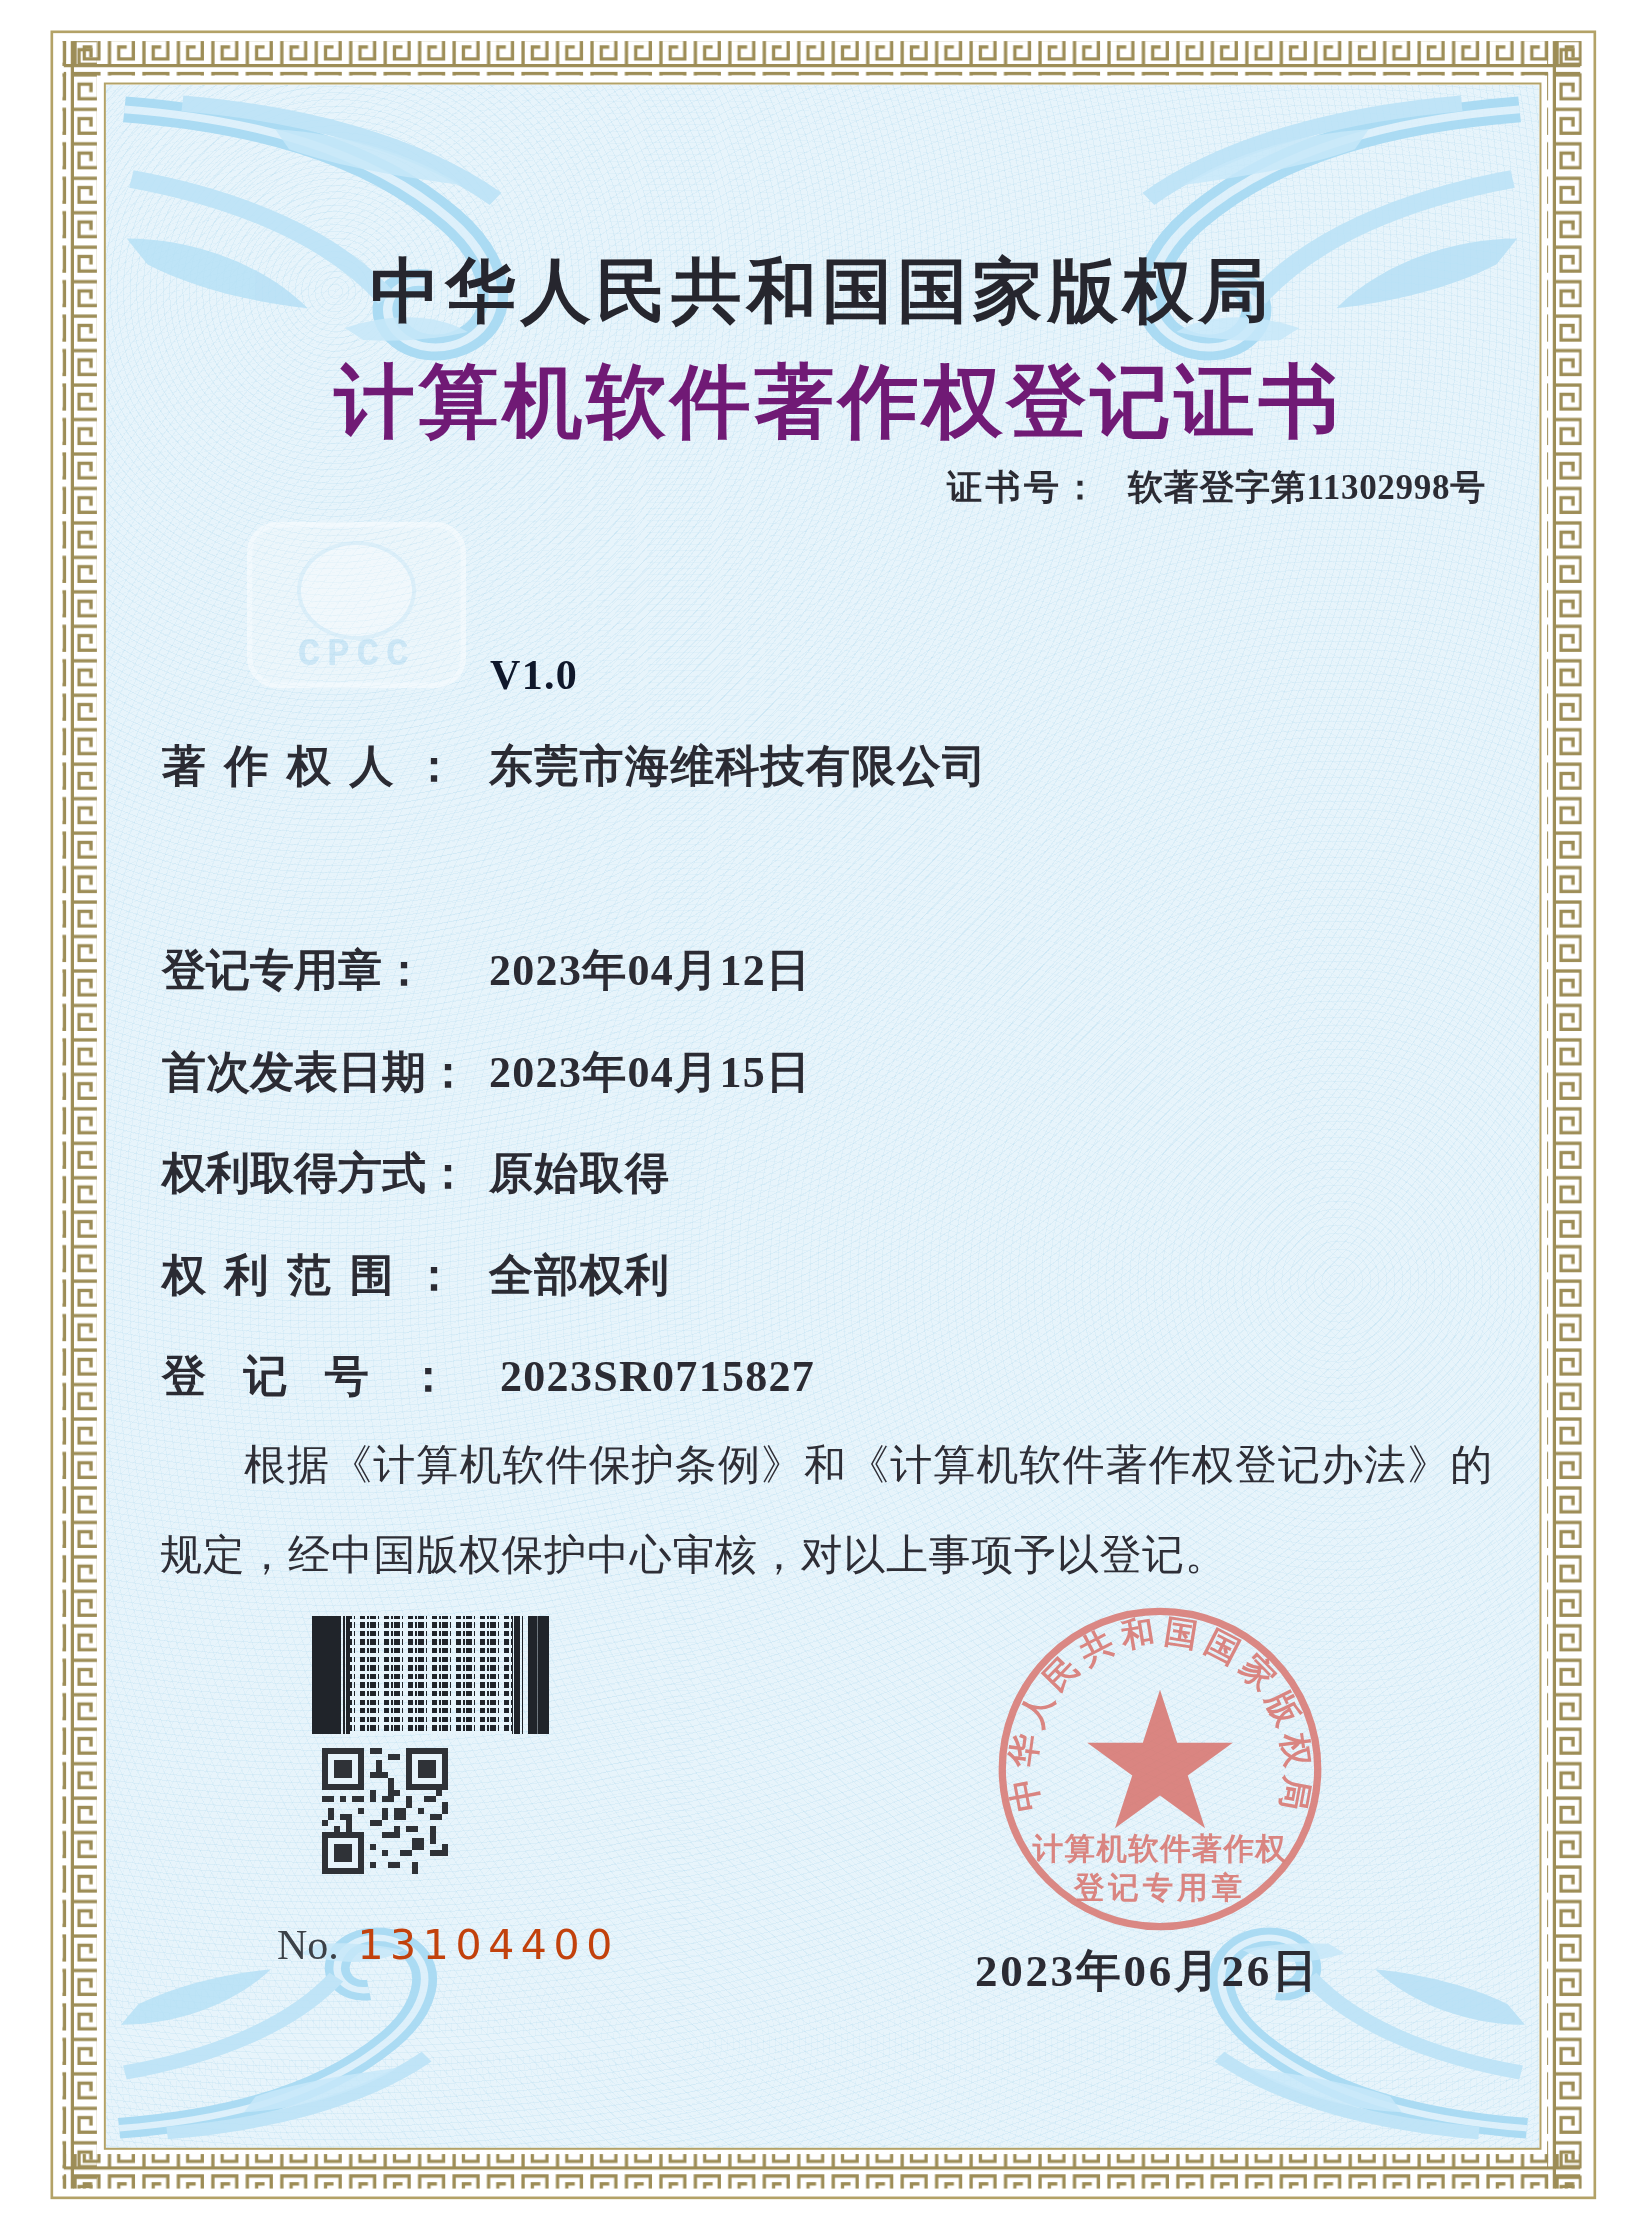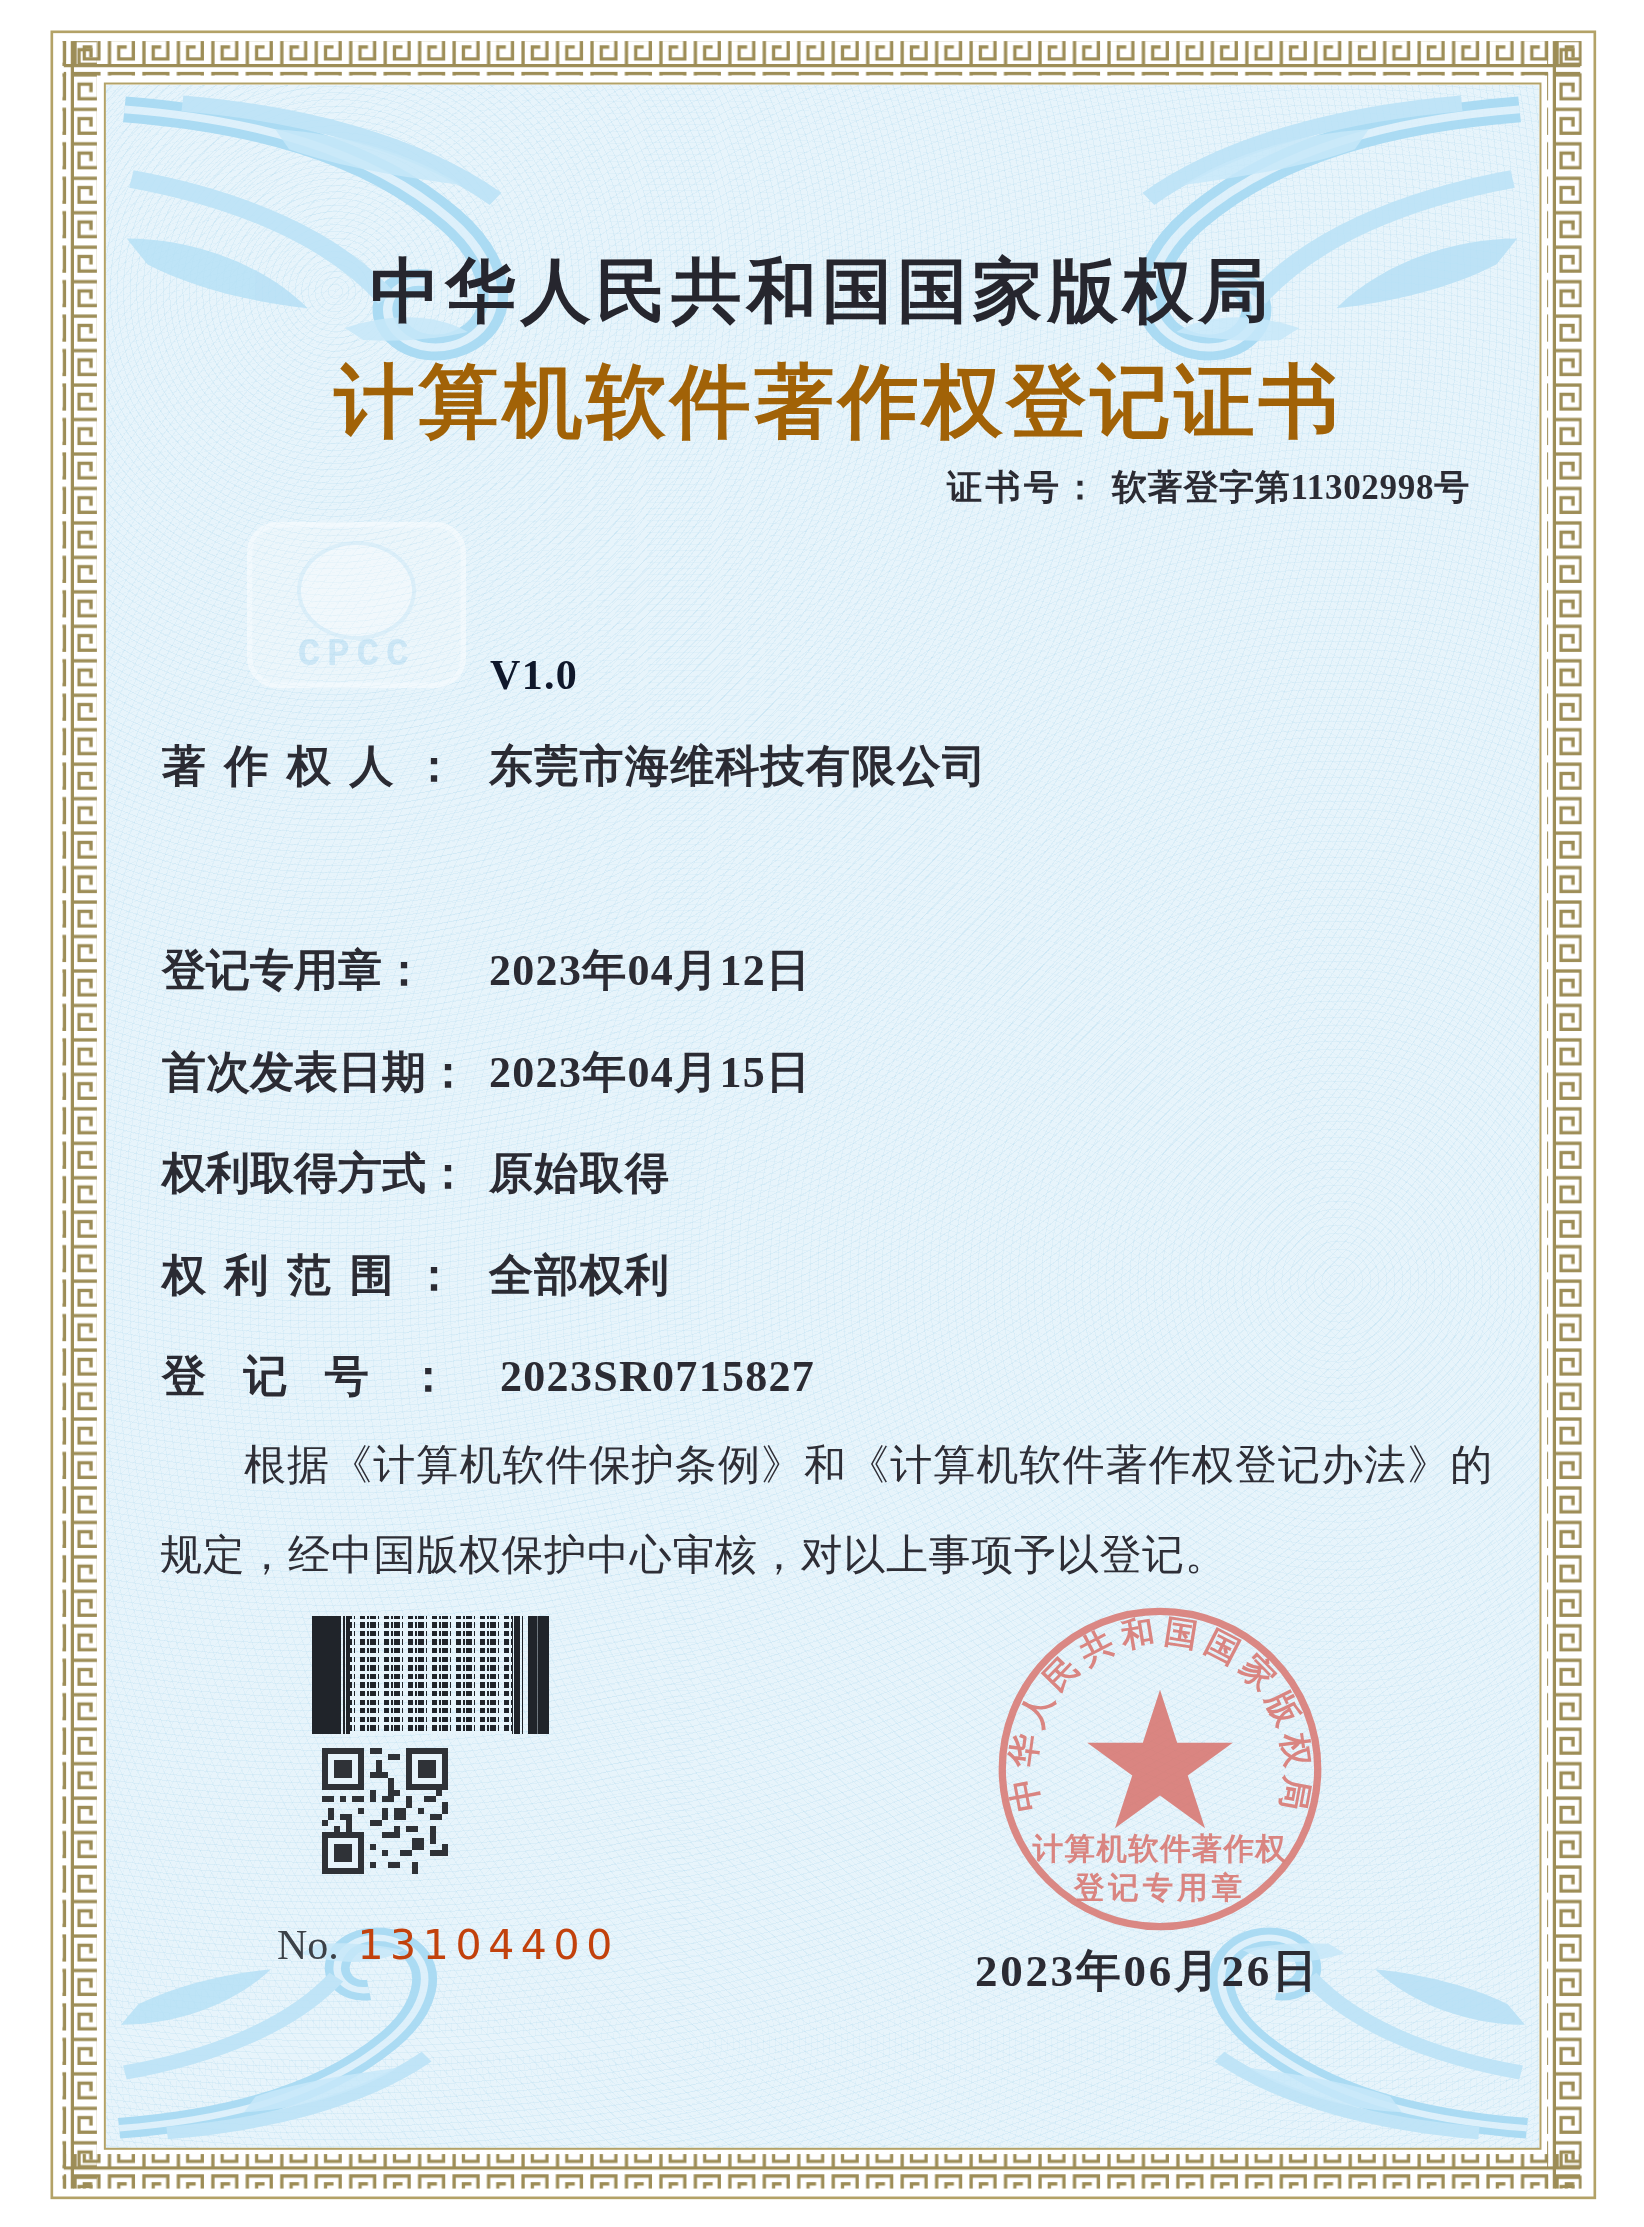--- a/index.html
+++ b/index.html
@@ -23,28 +23,28 @@
   .border-svg{position:absolute;left:0;top:0;}
   
   .authority{
     position:absolute;left:0;right:0;top:253px;
     text-align:center;font-size:70px;font-weight:700;letter-spacing:5.3px;
     color:#26262e;line-height:1.1;white-space:nowrap;
   }
   .cert-title{
     position:absolute;left:0;right:0;top:358px;
     text-align:center;font-size:80px;font-weight:700;letter-spacing:4px;
-    color:#a16207;line-height:1.1;white-space:nowrap;margin-left:33px;
+    color:#701a75;line-height:1.1;white-space:nowrap;margin-left:33px;
   }
   .certno{
     position:absolute;left:947px;top:464px;
     font-size:35px;font-weight:700;white-space:nowrap;color:#2b2b33;
   }
   .certno .lab{letter-spacing:.10em;}
-  .certno .num{margin-left:11px;letter-spacing:0.7px;}
+  .certno .num{margin-left:27px;letter-spacing:0.7px;}
   .row{
     position:absolute;left:162px;
     font-size:44px;font-weight:700;color:#2b2b33;white-space:nowrap;
   }
   .row .lab{display:inline-block;width:327px;}
   .ls-a{letter-spacing:.42em;}
   .ls-b{letter-spacing:.85em;}
   .row .val{letter-spacing:1.3px;}
   .val-extra{
     position:absolute;left:490px;top:651px;

